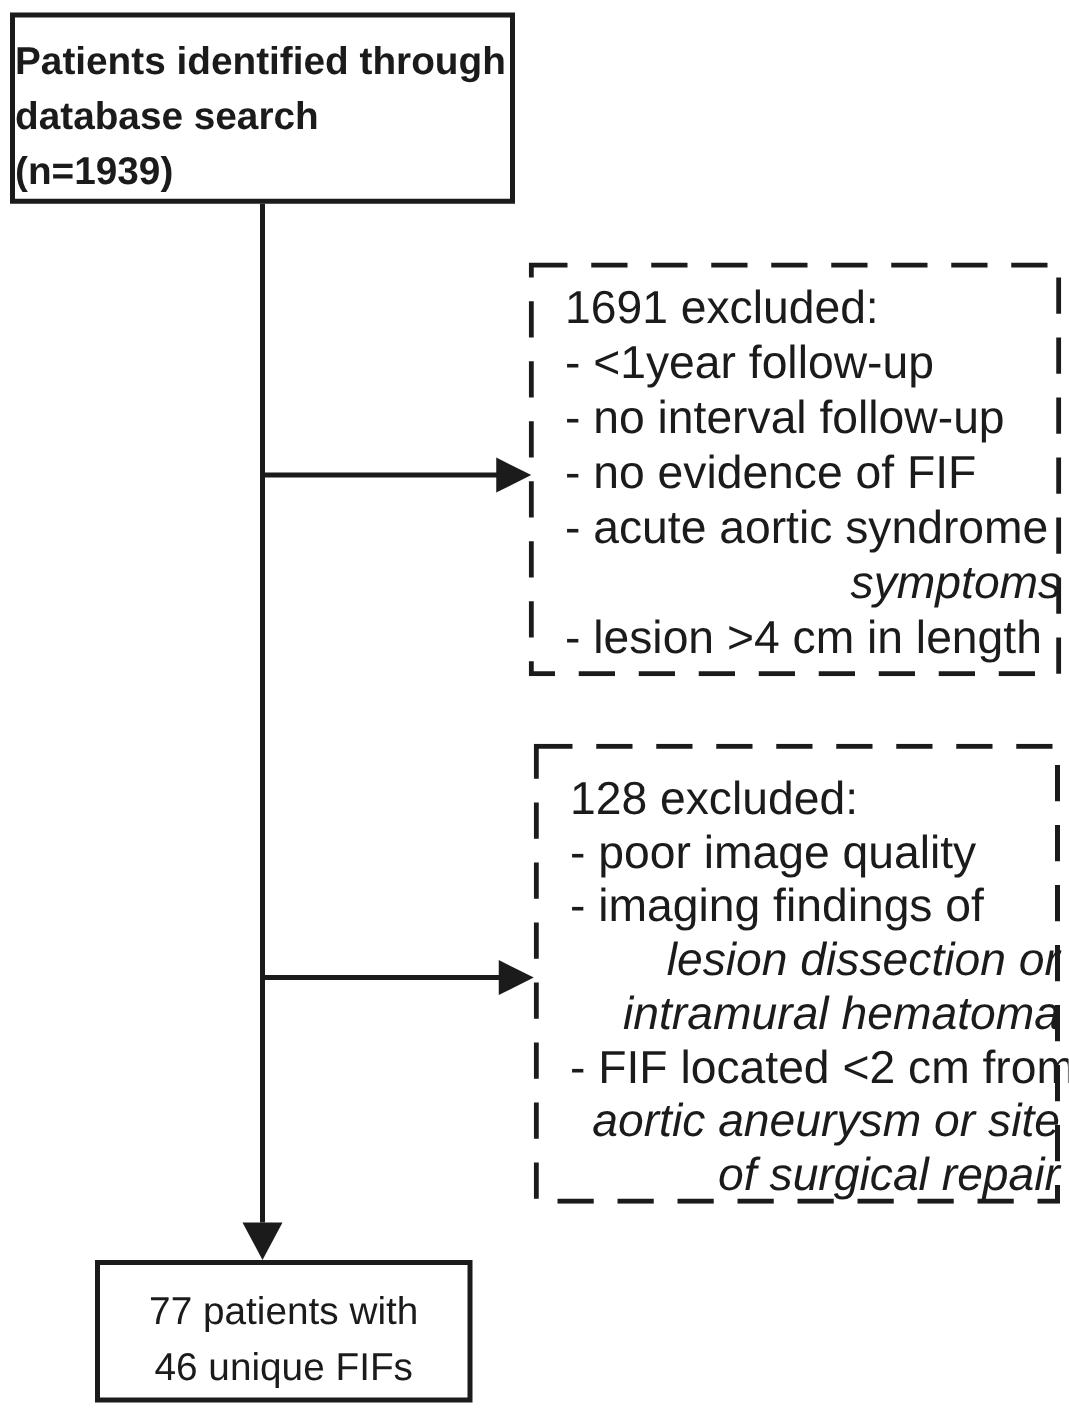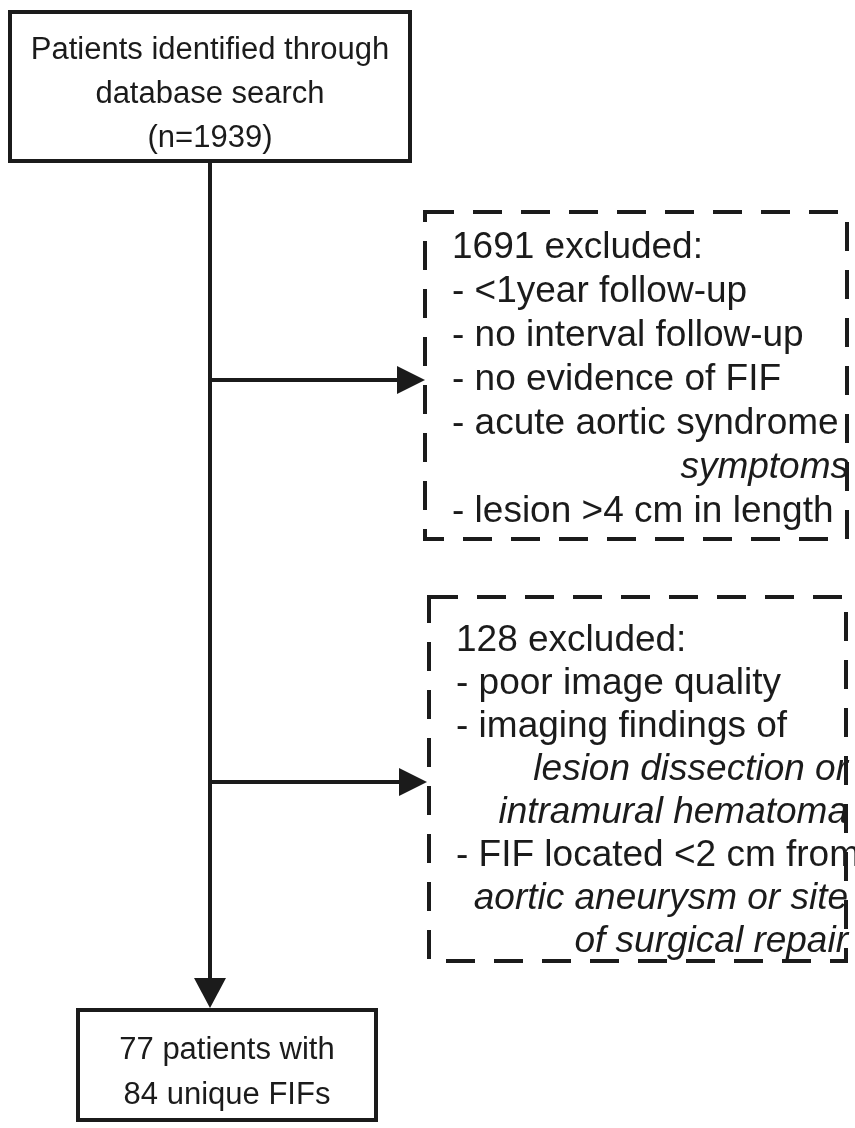--- a/index.html
+++ b/index.html
@@ -22,24 +22,25 @@
     background: #ffffff;
   }
   .solid {
     border: 4px solid #1b1b1b;
   }
   .top-box {
     left: 8px;
     top: 10px;
     width: 404px;
     height: 153px;
-    text-align: center;
+    text-align: left;
     font-size: 31px;
     line-height: 44px;
     padding-top: 13px;
+    font-weight: bold;
   }
   .result-box {
     left: 58px;
     top: 1008px;
     width: 302px;
     height: 114px;
     text-align: center;
     font-size: 31px;
     line-height: 45px;
     padding-top: 14px;
@@ -167,16 +168,16 @@
     <div class="bline left">- imaging findings of</div>
     <div class="bline center">lesion dissection or</div>
     <div class="bline center">intramural hematoma</div>
     <div class="bline left">- FIF located &lt;2 cm from</div>
     <div class="bline center">aortic aneurysm or site</div>
     <div class="bline center">of surgical repair</div>
   </div>
 
   <div class="box solid result-box">
     <div>77 patients with</div>
-    <div>84 unique FIFs</div>
+    <div>46 unique FIFs</div>
   </div>
 
 </div>
 
 </body></html>

